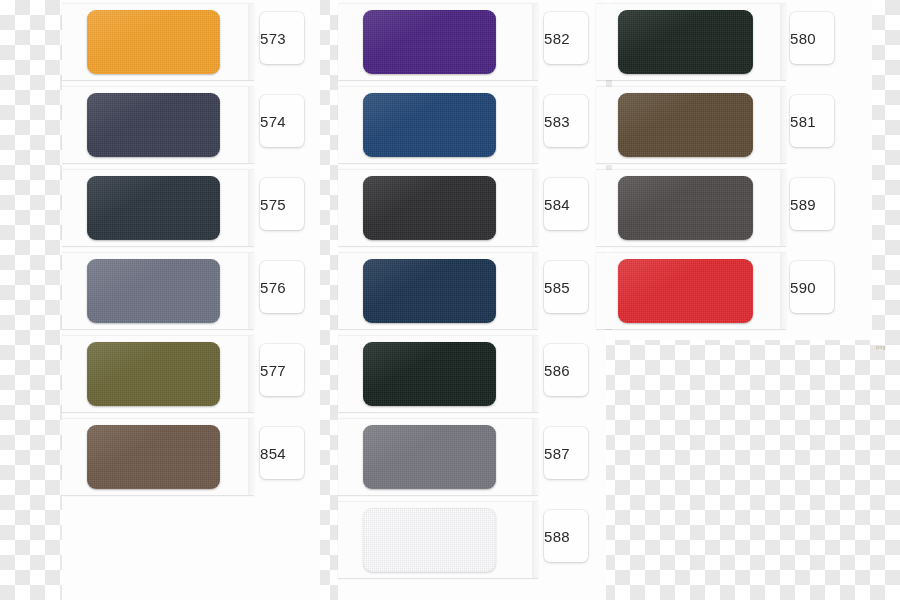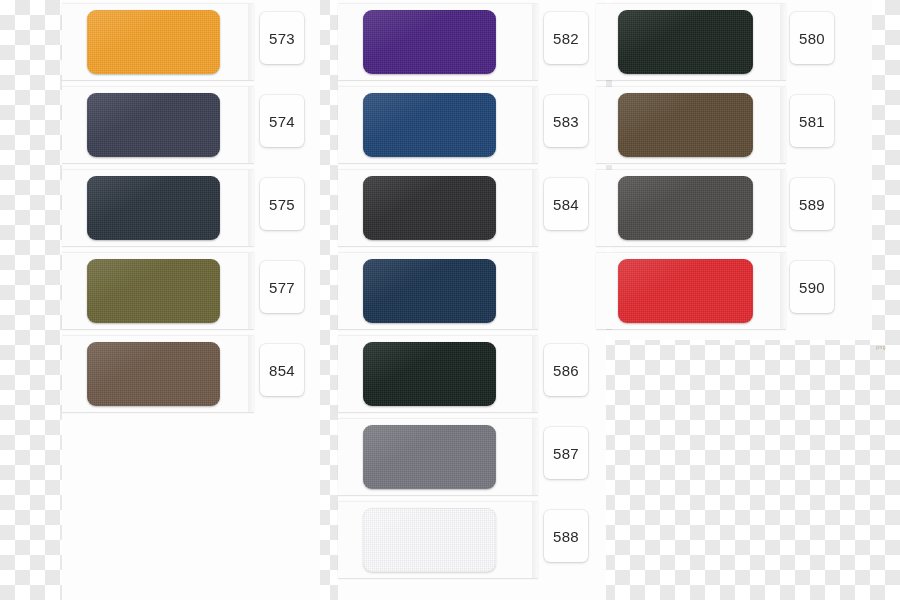--- a/index.html
+++ b/index.html
@@ -111,21 +111,21 @@
     position: absolute;
     top: 12px;
     width: 44px;
     height: 52px;
     background: #fefefe;
     border-radius: 6px;
     box-shadow: 0 1px 3px rgba(0,0,0,0.16),
                 0 0 0 1px rgba(0,0,0,0.045);
     display: flex;
     align-items: center;
-    justify-content: center;
+    justify-content: flex-start;
   }
   #column-1 .label-card { left: 198px; }
   #column-2 .label-card { left: 206px; }
   #column-3 .label-card { left: 194px; }
 
   .label-code {
     font-family: "Liberation Sans", sans-serif;
     font-size: 15px;
     font-weight: 400;
     color: #2b2b2b;
@@ -170,20 +170,27 @@
       </div>
       <div class="swatch-row">
         <div class="strip"></div>
         <div class="chip" style="background: rgb(43, 52, 62);"></div>
         <div class="label-card">
           <span class="label-code">575</span>
         </div>
       </div>
       <div class="swatch-row">
         <div class="strip"></div>
+        <div class="chip" style="background: rgb(110, 115, 132);"></div>
+        <div class="label-card">
+          <span class="label-code">576</span>
+        </div>
+      </div>
+      <div class="swatch-row">
+        <div class="strip"></div>
         <div class="chip" style="background: rgb(107, 102, 55);"></div>
         <div class="label-card">
           <span class="label-code">577</span>
         </div>
       </div>
       <div class="swatch-row">
         <div class="strip"></div>
         <div class="chip" style="background: rgb(110, 90, 74);"></div>
         <div class="label-card">
           <span class="label-code">854</span>
@@ -208,20 +215,23 @@
       <div class="swatch-row">
         <div class="strip"></div>
         <div class="chip" style="background: rgb(46, 46, 48);"></div>
         <div class="label-card">
           <span class="label-code">584</span>
         </div>
       </div>
       <div class="swatch-row">
         <div class="strip"></div>
         <div class="chip" style="background: rgb(27, 51, 80);"></div>
+        <div class="label-card">
+          <span class="label-code">585</span>
+        </div>
       </div>
       <div class="swatch-row">
         <div class="strip"></div>
         <div class="chip" style="background: rgb(23, 35, 31);"></div>
         <div class="label-card">
           <span class="label-code">586</span>
         </div>
       </div>
       <div class="swatch-row">
         <div class="strip"></div>

